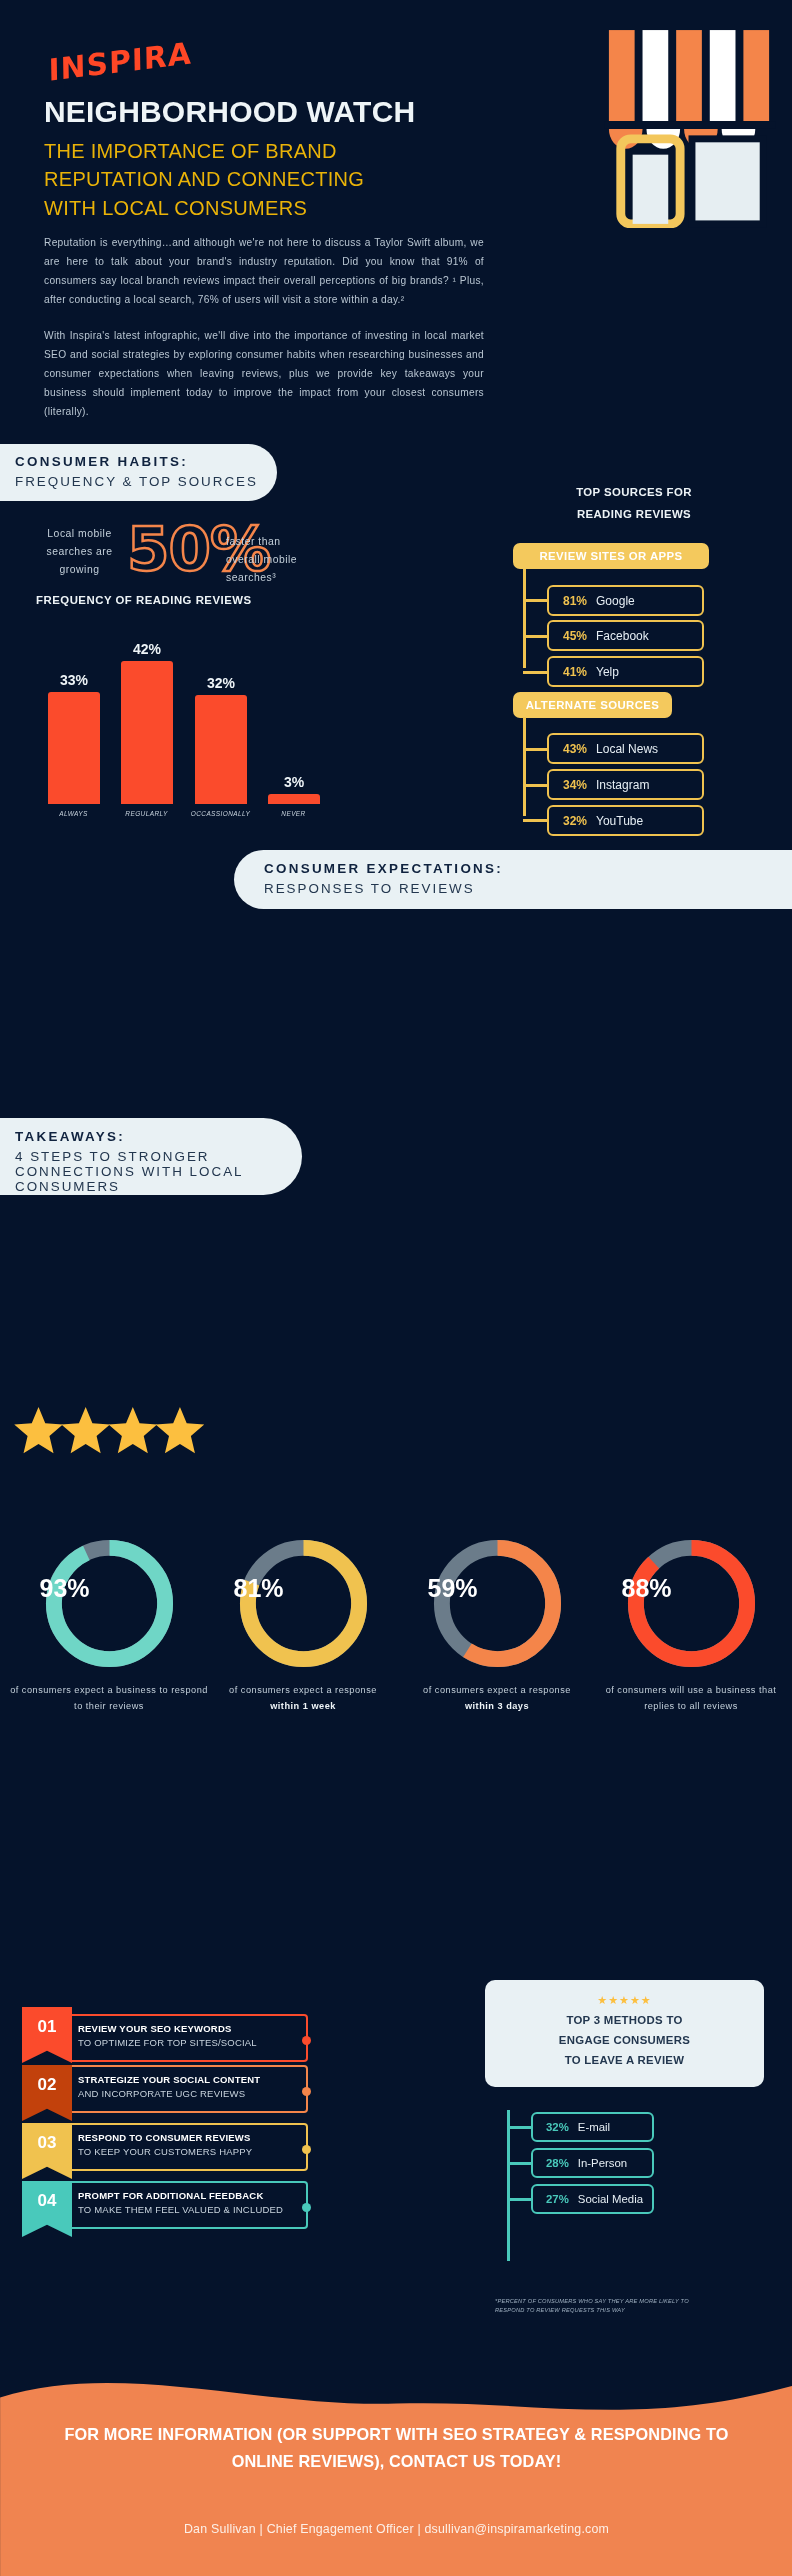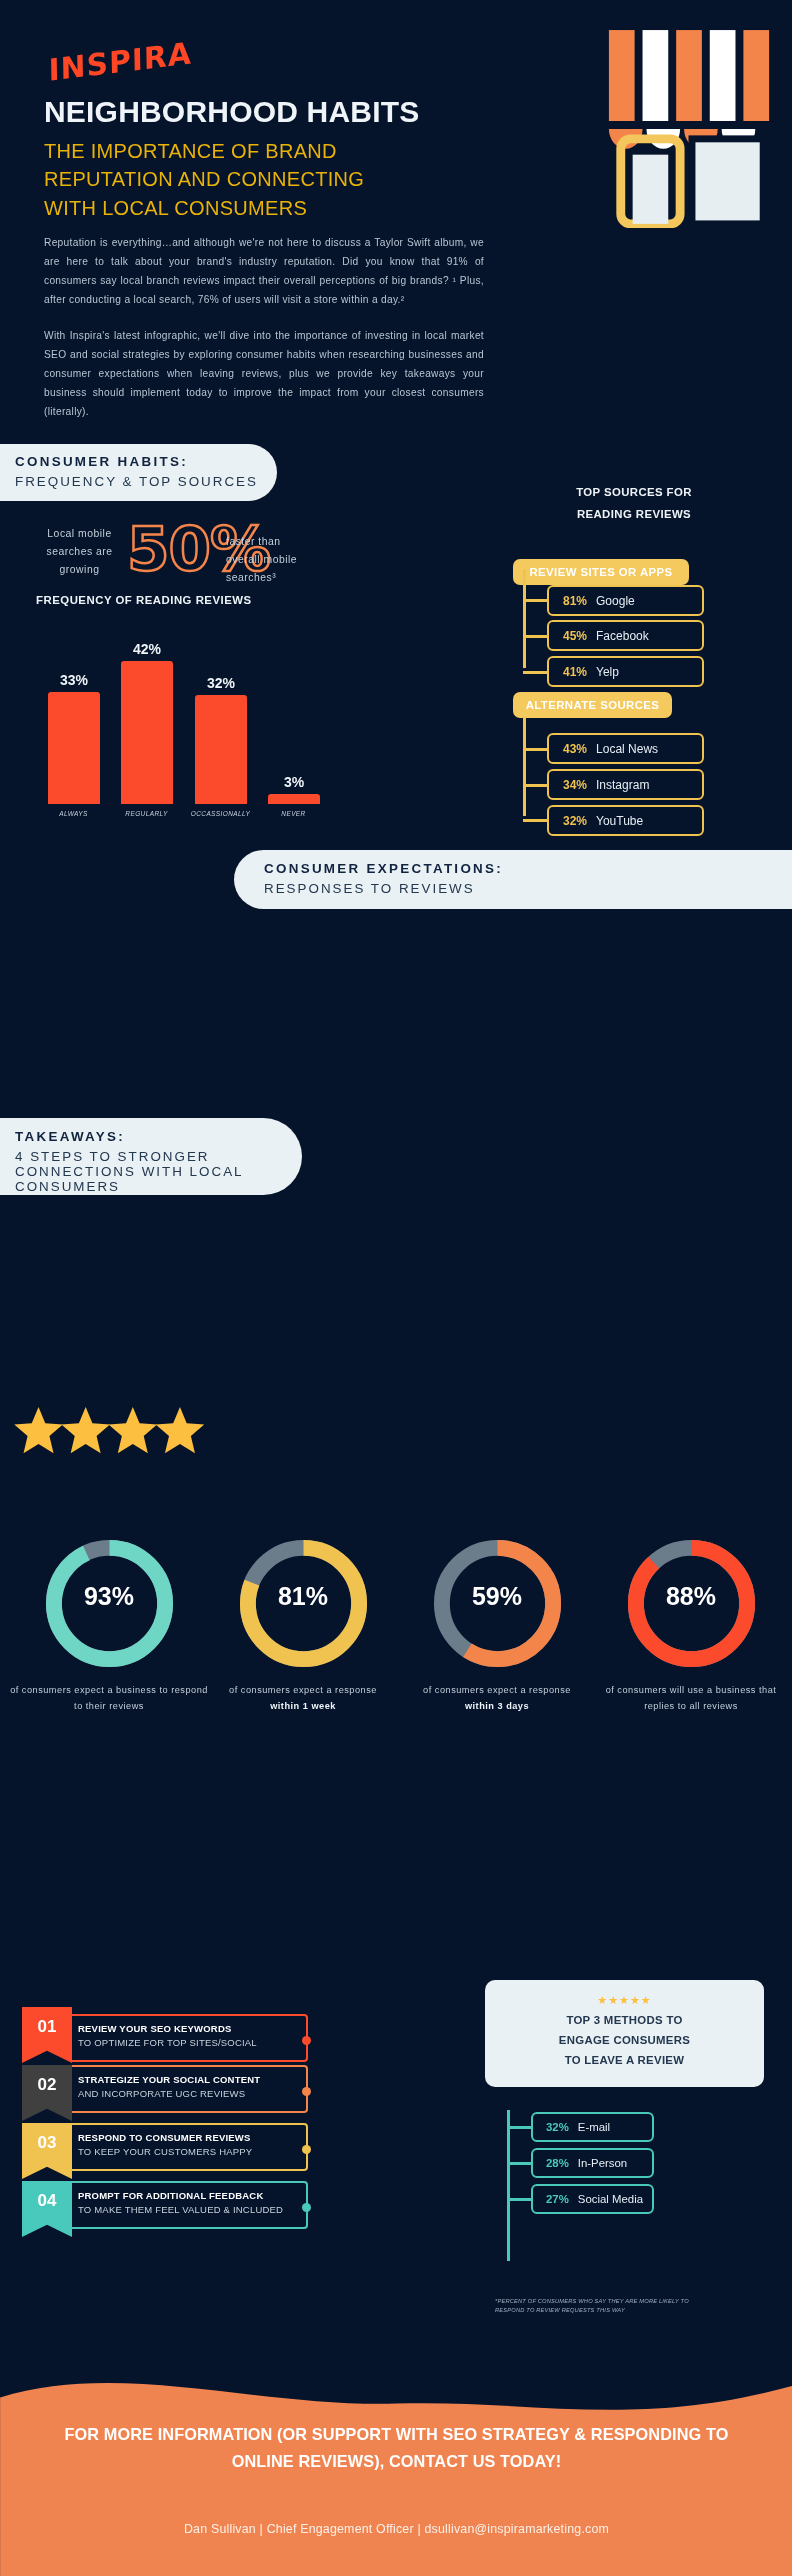--- a/index.html
+++ b/index.html
@@ -107,21 +107,21 @@
   .connector { position: absolute; background: #f0c24f; }
 
   
   .starrow { position: absolute; left: 8px; top: 1405px; }
   .star { fill: #fcbf3f; }
 
   
   .donuts { position: absolute; left: 0; top: 1534px; width: 793px; }
   .donut-cell { position: absolute; width: 198px; text-align: center; }
   .donut-pct {
-    position: absolute; left: 0; top: 48px; width: 139px; text-align: center;
+    position: absolute; left: 0; top: 40px; width: 139px; text-align: left;
     color: #fff; font-size: 25px; font-weight: 700;
   }
   .donut-cap {
     margin-top: 10px; color: #c4d0da; font-size: 9.2px; line-height: 1.7; letter-spacing: 0.5px;
   }
   .donut-cap b { color: #eef4f7; font-weight: 700; text-align: center; }
 
   
   .steps { position: absolute; left: 22px; top: 2007px; width: 287px; }
   .step { position: relative; height: 48px; margin-bottom: 10px; }
@@ -190,21 +190,21 @@
         <path d="M84 108 a17 20 0 0 0 34 0 z" fill="#f4854a"></path>
         <path d="M122 108 a17 20 0 0 0 34 0 z" fill="#ffffff"></path>
         <rect x="20" y="118" width="60" height="86" rx="10" fill="none" stroke="#f3c75c" stroke-width="9"></rect>
         <rect x="32" y="134" width="36" height="70" fill="#e6eef2"></rect>
         <rect x="92" y="118" width="72" height="86" fill="#e6eef2"></rect>
         <rect x="92" y="118" width="72" height="86" fill="none" stroke="#05132b" stroke-width="7"></rect>
       </g>
     </svg>
   </div>
 
-  <div class="h1">NEIGHBORHOOD HABITS</div>
+  <div class="h1">NEIGHBORHOOD WATCH</div>
   <div class="h2">THE IMPORTANCE OF BRAND REPUTATION AND CONNECTING WITH LOCAL CONSUMERS</div>
   <div class="para" id="para1">Reputation is everything…and although we're not here to discuss a Taylor Swift album, we are here to talk about your brand's industry reputation. Did you know that 91% of consumers say local branch reviews impact their overall perceptions of big brands? ¹ Plus, after conducting a local search, 76% of users will visit a store within a day.²</div>
   <div class="para" id="para2">With Inspira's latest infographic, we'll dive into the importance of investing in local market SEO and social strategies by exploring consumer habits when researching businesses and consumer expectations when leaving reviews, plus we provide key takeaways your business should implement today to improve the impact from your closest consumers (literally).</div>
 
   <div class="blob" id="habits-blob">
     <div class="blob-title">CONSUMER HABITS:</div>
     <div class="blob-sub">FREQUENCY &amp; TOP SOURCES</div>
   </div>
 
   <div class="stat-left">Local mobile searches are growing</div>
@@ -235,21 +235,21 @@
       <div class="barlabel" style="left: 63px;">REGULARLY</div>
       <div class="barlabel" style="left: 137px;">OCCASSIONALLY</div>
       <div class="barlabel" style="left: 210px;">NEVER</div>
     </div>
 
   <div class="ts-title">
     <div>TOP SOURCES FOR</div>
     <div>READING REVIEWS</div>
   </div>
 
-  <div class="ts-head" style="left:513px; top:543px; width:176px; height:26px;margin-top:16px;">REVIEW SITES OR APPS</div>
+  <div class="ts-head" style="left:513px; top:543px; width:196px; height:26px;">REVIEW SITES OR APPS</div>
   <div class="connector" style="left:523px; top:569px; width:3px; height:99px;"></div>
   <div id="ts-group1">
       <div class="ts-item" style="left: 547px; top: 585px; width: 157px;">
         <span class="ts-pct">81%</span>
         <span class="ts-lbl">Google</span>
       </div>
       <div class="connector" style="left: 523px; top: 599px; width: 24px; height: 3px;"></div>
       <div class="ts-item" style="left: 547px; top: 620px; width: 157px;">
         <span class="ts-pct">45%</span>
         <span class="ts-lbl">Facebook</span>
@@ -347,21 +347,21 @@
   <div class="steps" id="steps">
       <div class="step">
         <div class="ribbon" style="background: rgb(251, 75, 44);">01</div>
         <div class="step-body" style="border-color: rgb(251, 75, 44); margin-top: 7px;">
           <div class="step-t">REVIEW YOUR SEO KEYWORDS</div>
           <div class="step-s">TO OPTIMIZE FOR TOP SITES/SOCIAL</div>
           <div class="dot" style="background: rgb(251, 75, 44);"></div>
         </div>
       </div>
       <div class="step">
-        <div class="ribbon" style="background: #404040;">02</div>
+        <div class="ribbon" style="background: #c2410c;">02</div>
         <div class="step-body" style="border-color: rgb(244, 133, 74);">
           <div class="step-t">STRATEGIZE YOUR SOCIAL CONTENT</div>
           <div class="step-s">AND INCORPORATE UGC REVIEWS</div>
           <div class="dot" style="background: rgb(244, 133, 74);"></div>
         </div>
       </div>
       <div class="step">
         <div class="ribbon" style="background: rgb(240, 194, 79);">03</div>
         <div class="step-body" style="border-color: rgb(240, 194, 79);">
           <div class="step-t">RESPOND TO CONSUMER REVIEWS</div>

